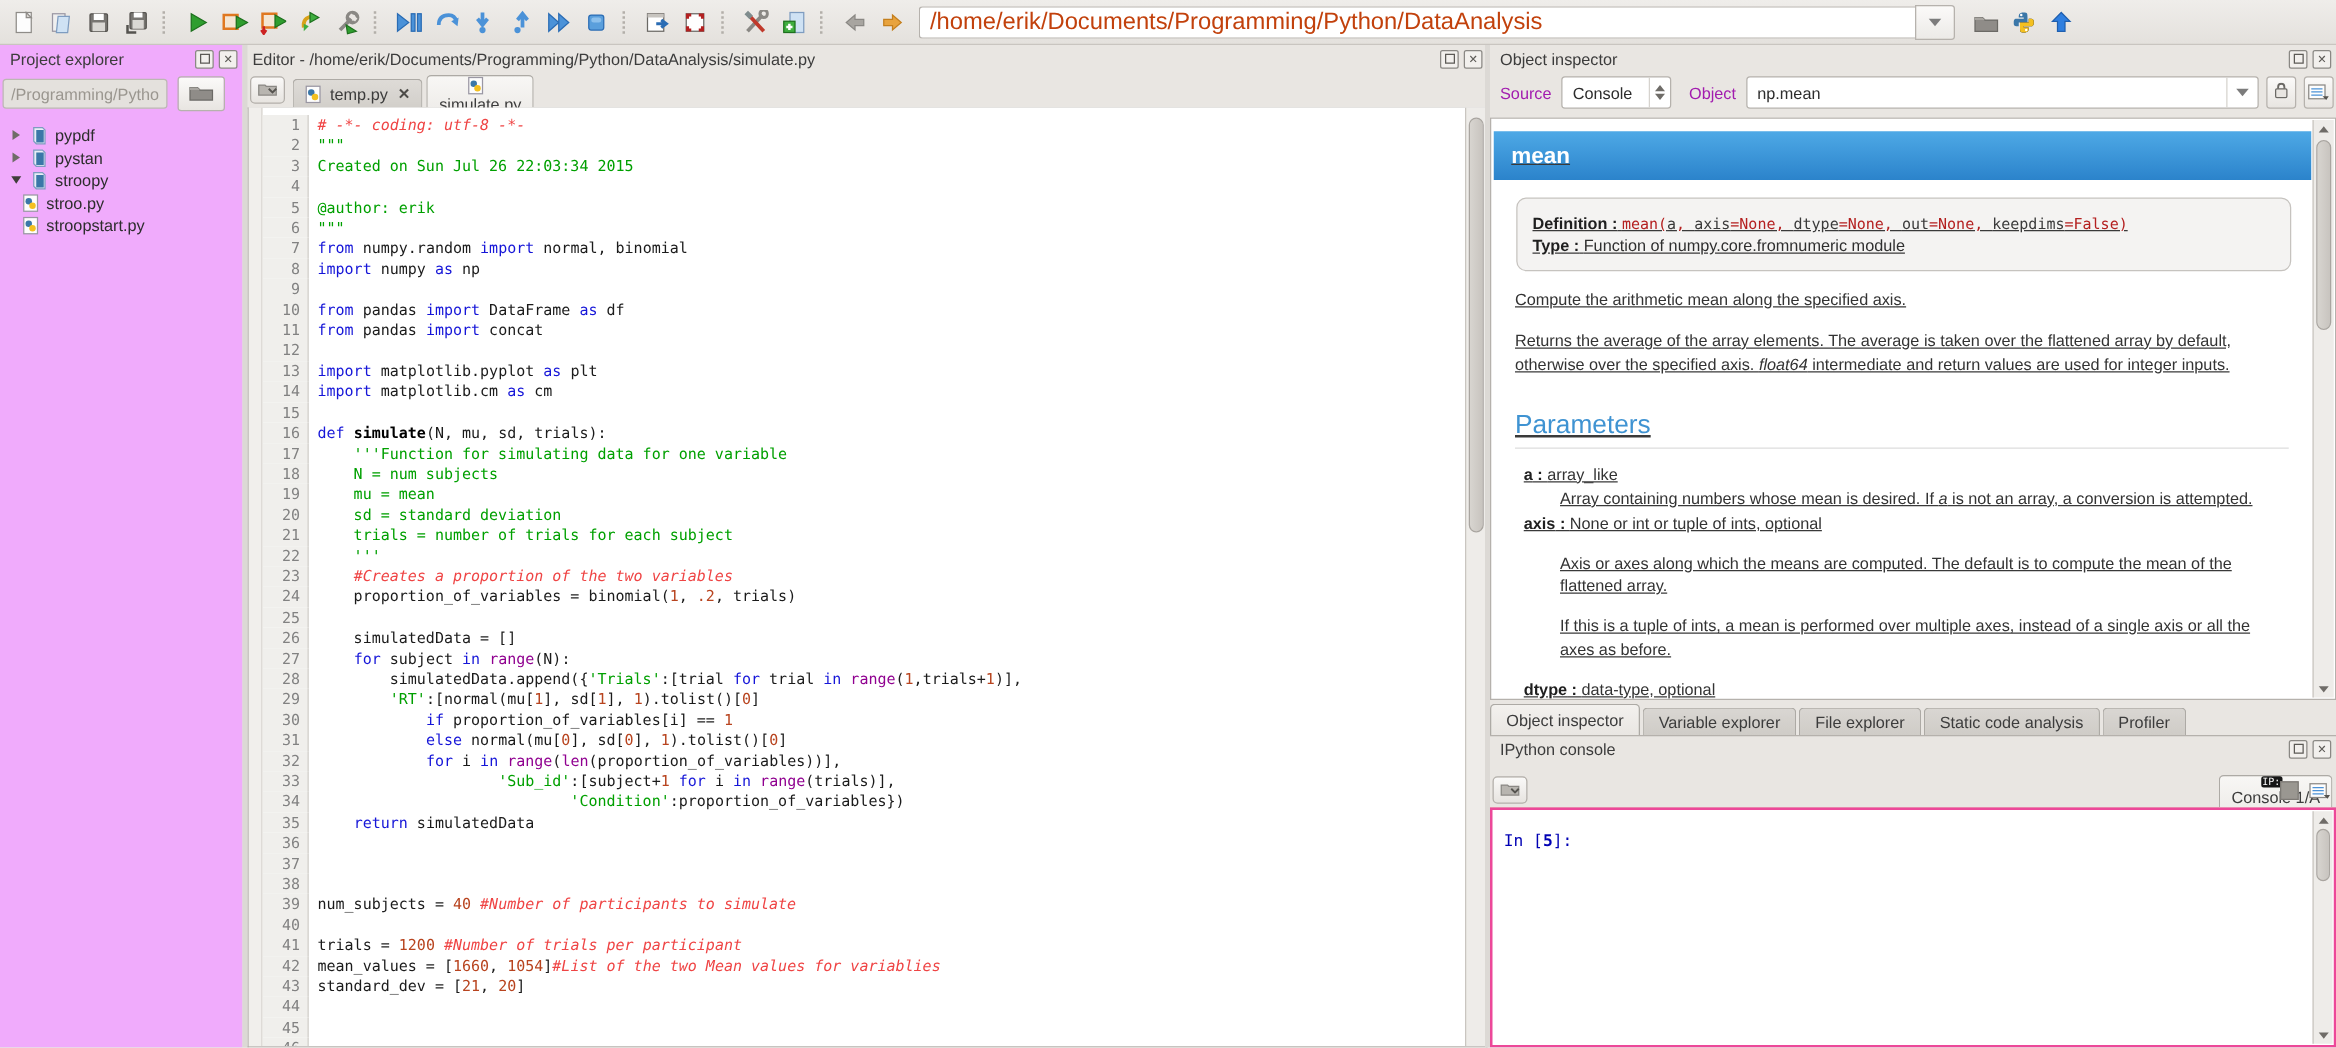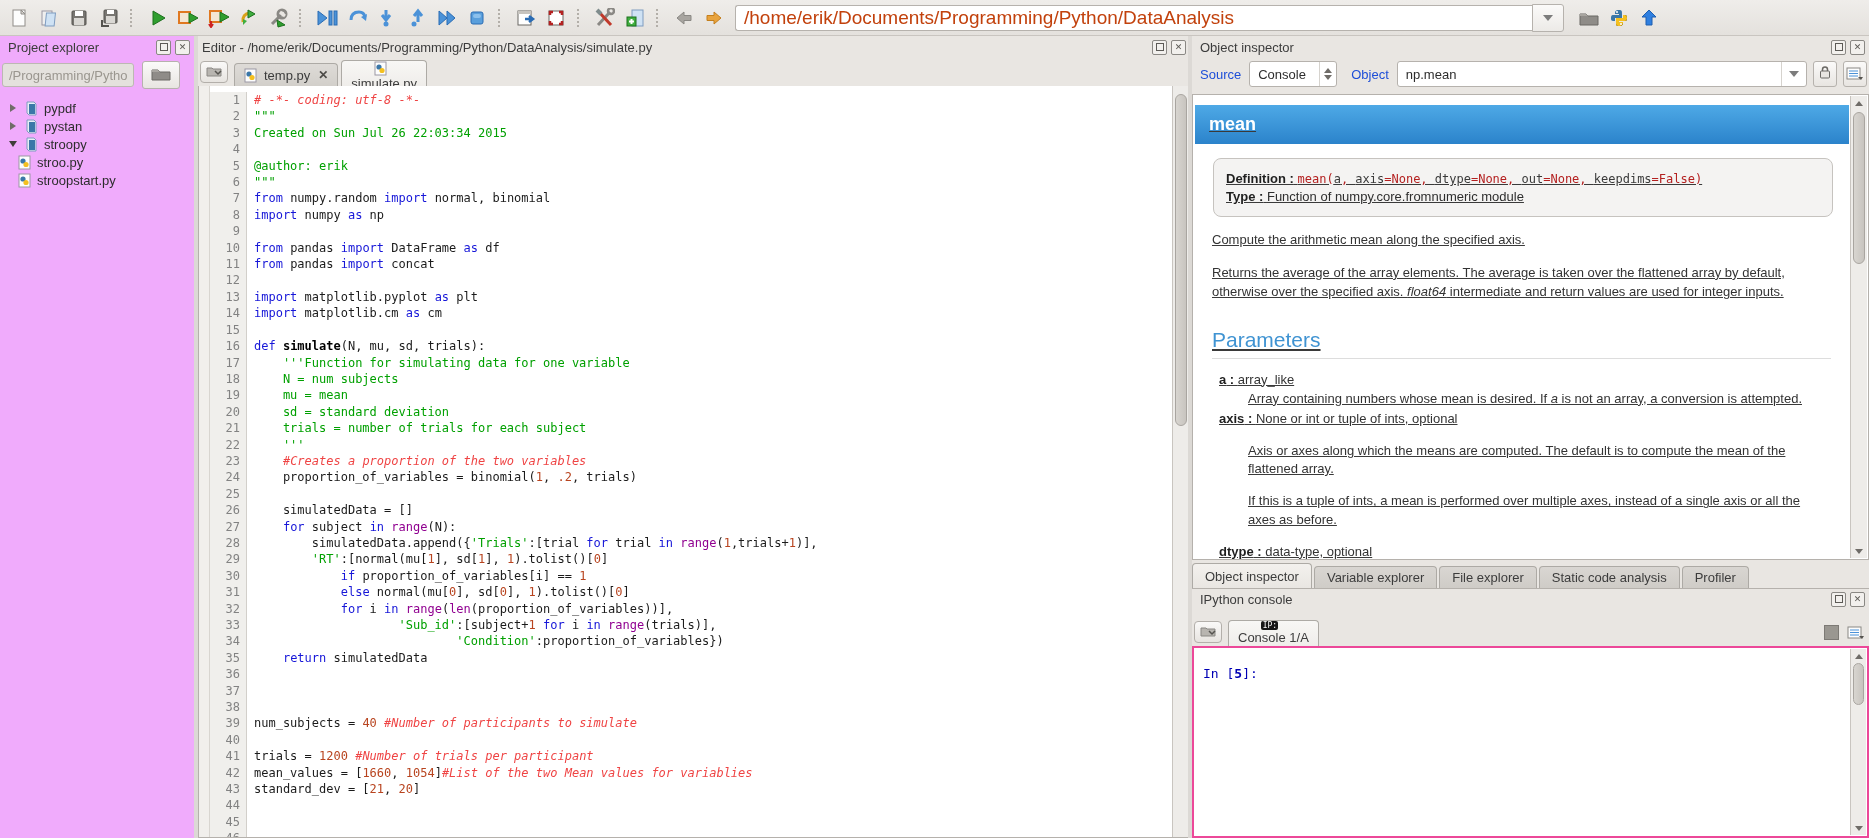--- a/index.html
+++ b/index.html
@@ -75,21 +75,21 @@
   .tk-p{color:#1b1b1b;}
   .vscroll{width:16px;flex:0 0 auto;background:#eeece9;border-left:1px solid #c9c5c0;position:relative;}
   .vthumb{position:absolute;left:2px;right:2px;border:1px solid #a9a5a0;border-radius:6px;
     background:linear-gradient(90deg,#d8d5d0,#c8c4bf);}
   .ed-opts{position:absolute;right:22px;top:30px;}
   
   .vsplit{position:absolute;top:36px;width:4px;height:802px;background:#dcd9d5;}
   
   .rcol{position:absolute;left:1192px;top:36px;width:677px;height:802px;}
   .oi-controls{display:flex;align-items:center;height:32px;padding:0 2px;}
-  .lbl{margin:0 8px 0 6px;color:#1d4ed8;}
+  .lbl{margin:0 8px 0 6px;color:#a21caf;}
   .combo{height:24px;border:1px solid #b6b2ad;border-radius:3px;background:#fff;
     display:flex;align-items:center;font-size:13px;color:#2d2d2d;}
   .combo .cval{padding:0 8px;flex:1 1 auto;white-space:nowrap;overflow:hidden;}
   .spinner{width:16px;display:flex;flex-direction:column;align-items:center;justify-content:center;gap:2px;
     border-left:1px solid #d6d3ce;height:100%;}
   .sp-up{width:0;height:0;border-left:4px solid transparent;border-right:4px solid transparent;border-bottom:5px solid #6f6c68;}
   .sp-dn{width:0;height:0;border-left:4px solid transparent;border-right:4px solid transparent;border-top:5px solid #6f6c68;}
   .drop-btn{width:24px;height:100%;border-left:1px solid #d6d3ce;display:flex;align-items:center;justify-content:center;}
   .sqbtn{width:22px;height:24px;border:1px solid #b6b2ad;border-radius:3px;margin-left:6px;
     background:linear-gradient(#fbfaf9,#e8e5e1);display:flex;align-items:center;justify-content:center;flex:0 0 auto;}
@@ -120,21 +120,21 @@
   
   .docktabs{position:absolute;left:0;top:524px;right:0;height:28px;display:flex;align-items:flex-end;
     border-bottom:1px solid #b5b1ac;}
   .dtab{height:21px;display:flex;align-items:center;padding:0 12px;margin-right:2px;
     border:1px solid #adaaa5;border-bottom:none;border-radius:4px 4px 0 0;
     background:linear-gradient(#d9d6d2,#cfccc7);font-size:13px;color:#3c3c3c;white-space:nowrap;}
   .dtab.active{height:24px;background:linear-gradient(#f3f1ee,#e9e6e2);}
   
   .console-header{position:absolute;left:0;top:552px;right:0;}
   .console-tabbar{position:absolute;left:0;top:576px;right:0;height:34px;display:flex;align-items:flex-end;
-    border-bottom:2px solid #b91c1c;}
+    border-bottom:2px solid #b91c1c;justify-content:space-between;}
   .ip-ic{width:17px;height:15px;background:#161616;color:#fff;font-family:"DejaVu Sans Mono",monospace;
     font-size:8px;display:flex;align-items:center;justify-content:center;margin-right:7px;border-radius:2px;}
   .console-right-icons{position:absolute;right:4px;bottom:6px;display:flex;align-items:center;gap:8px;}
   .interrupt-sq{width:13px;height:13px;background:#9a9791;border:1px solid #7d7a75;}
   .console-body{position:absolute;left:0;top:610px;right:0;bottom:0;background:#fff;
     border:2px solid #ec4899;box-sizing:border-box;overflow:hidden;}
   .prompt{margin:18px 0 0 9px;font-family:"DejaVu Sans Mono",monospace;font-size:13px;}
   .cs-pr{color:#0000b4;}
   .cs-prn{color:#0000b4;font-weight:bold;}
   .console-scroll{position:absolute;right:1px;top:1px;bottom:1px;width:15px;background:#eeece9;border-left:1px solid #c9c5c0;}

